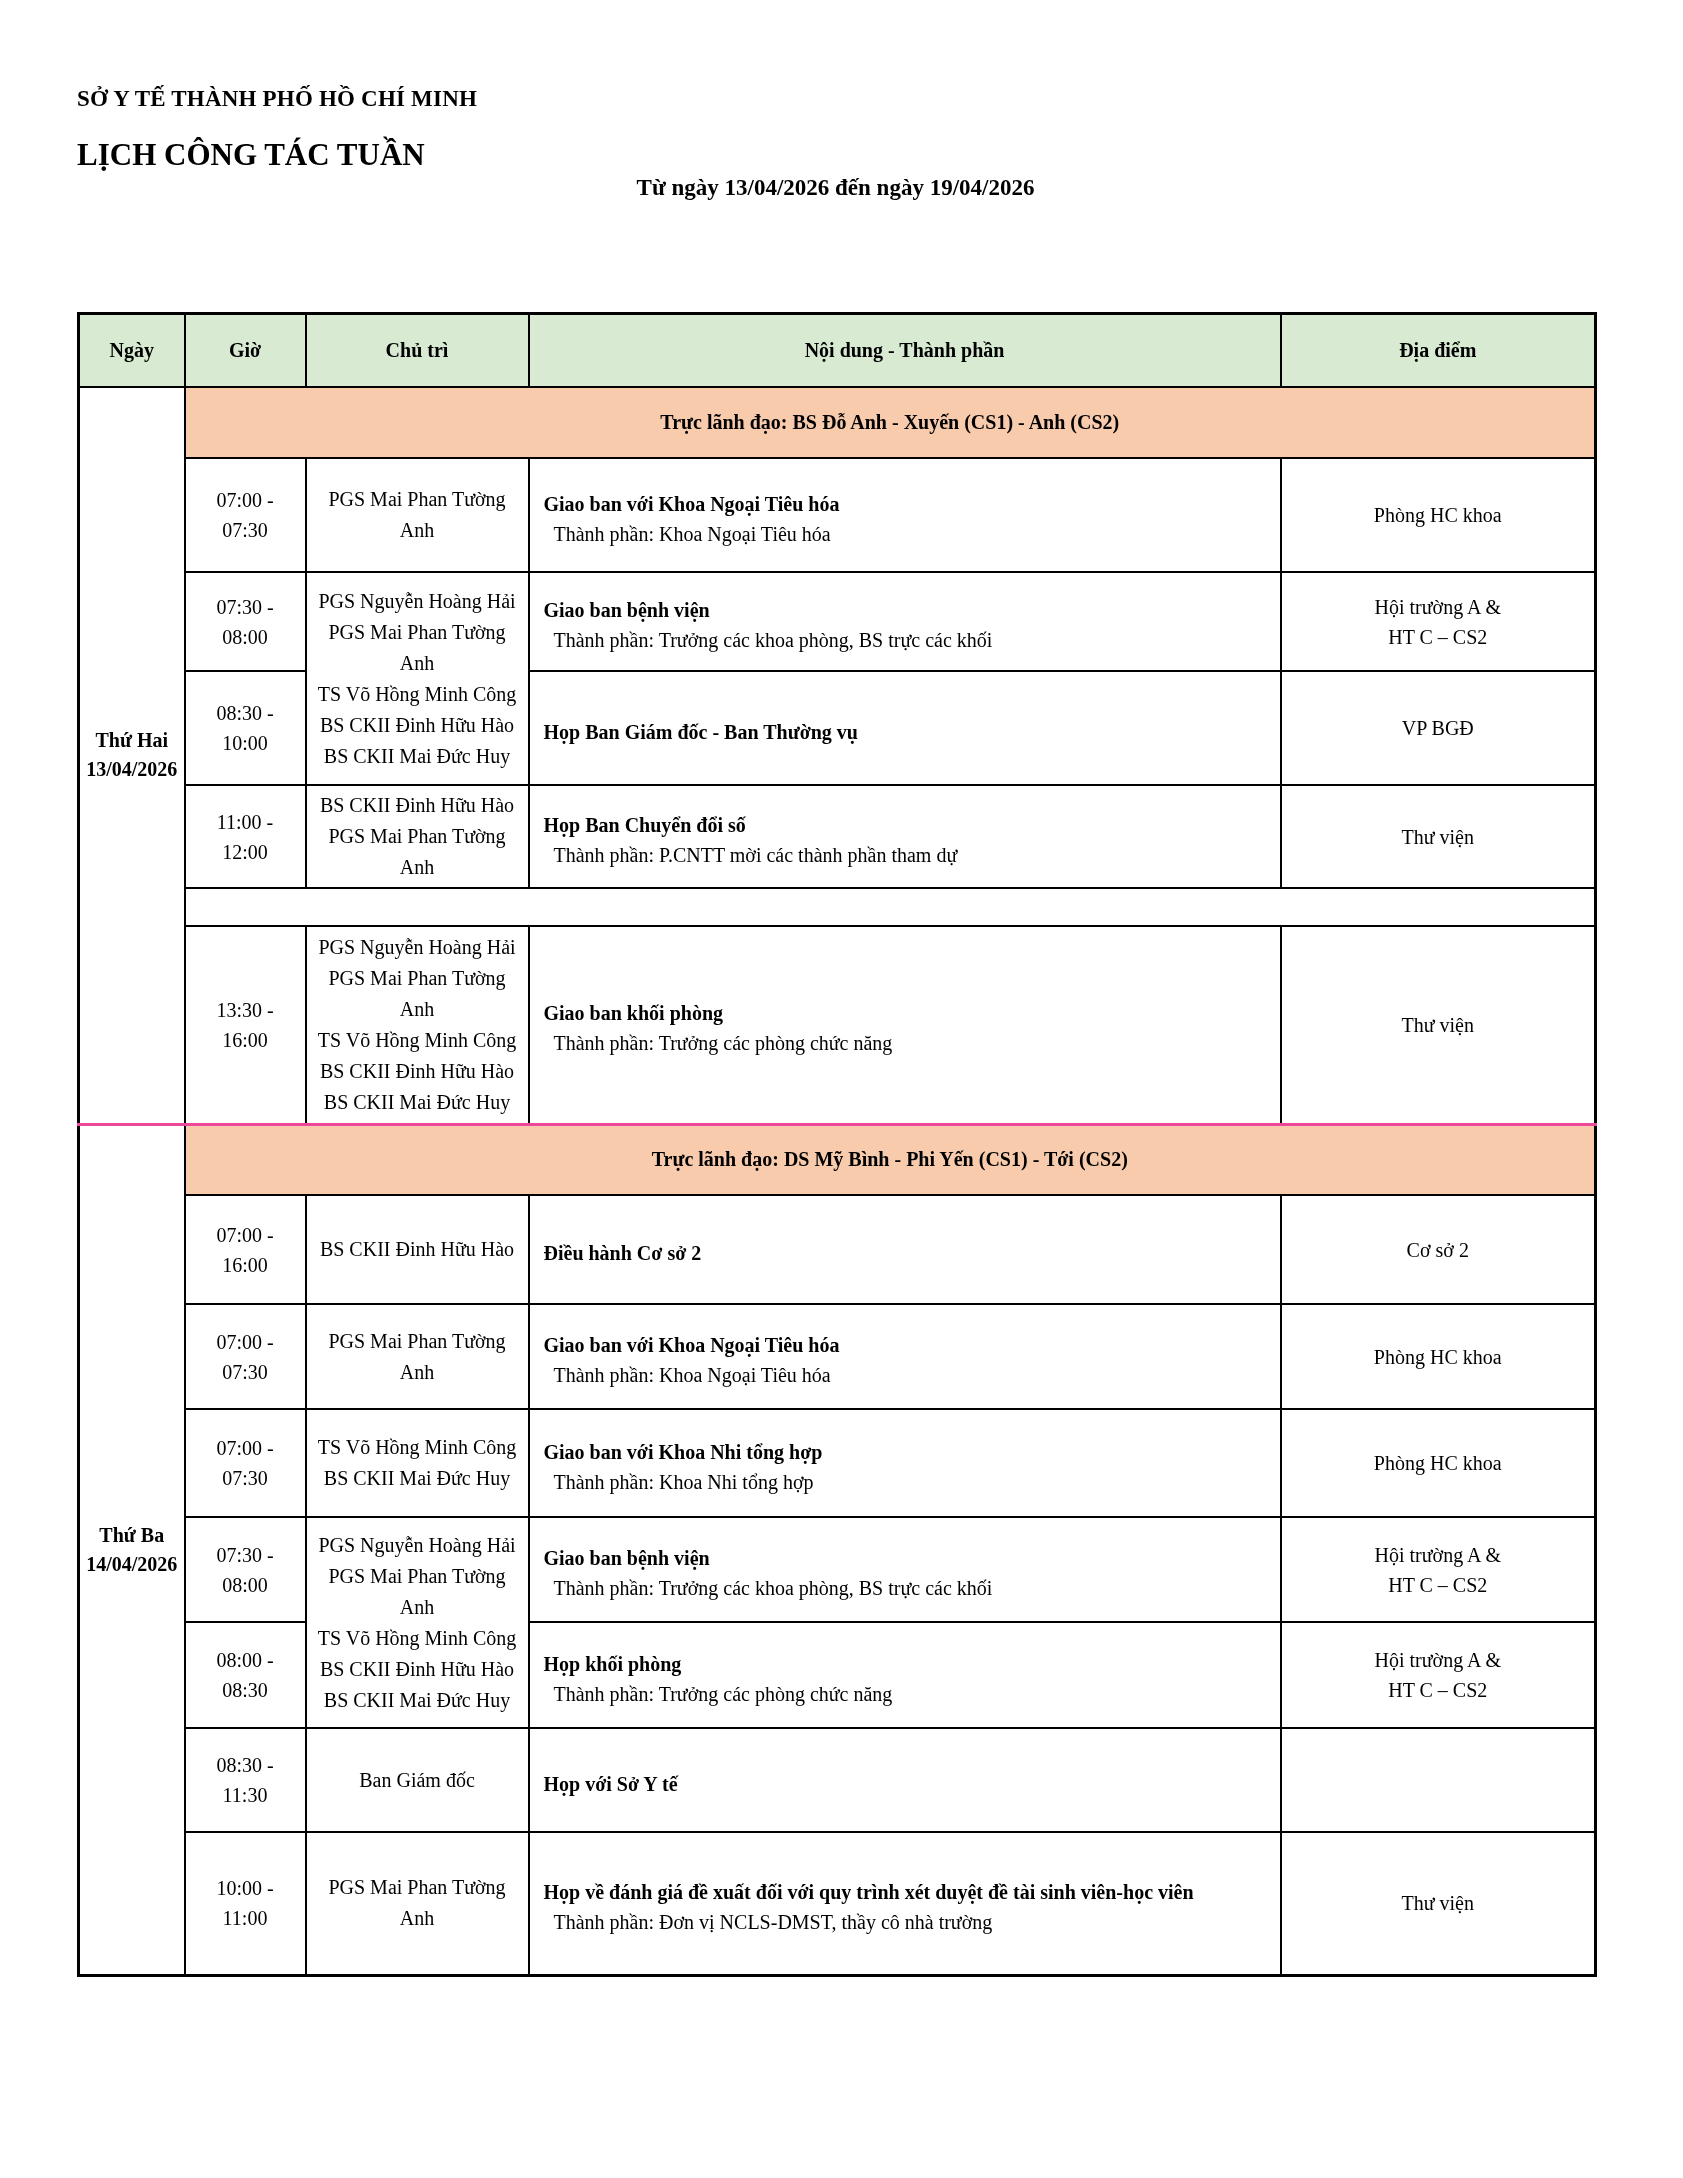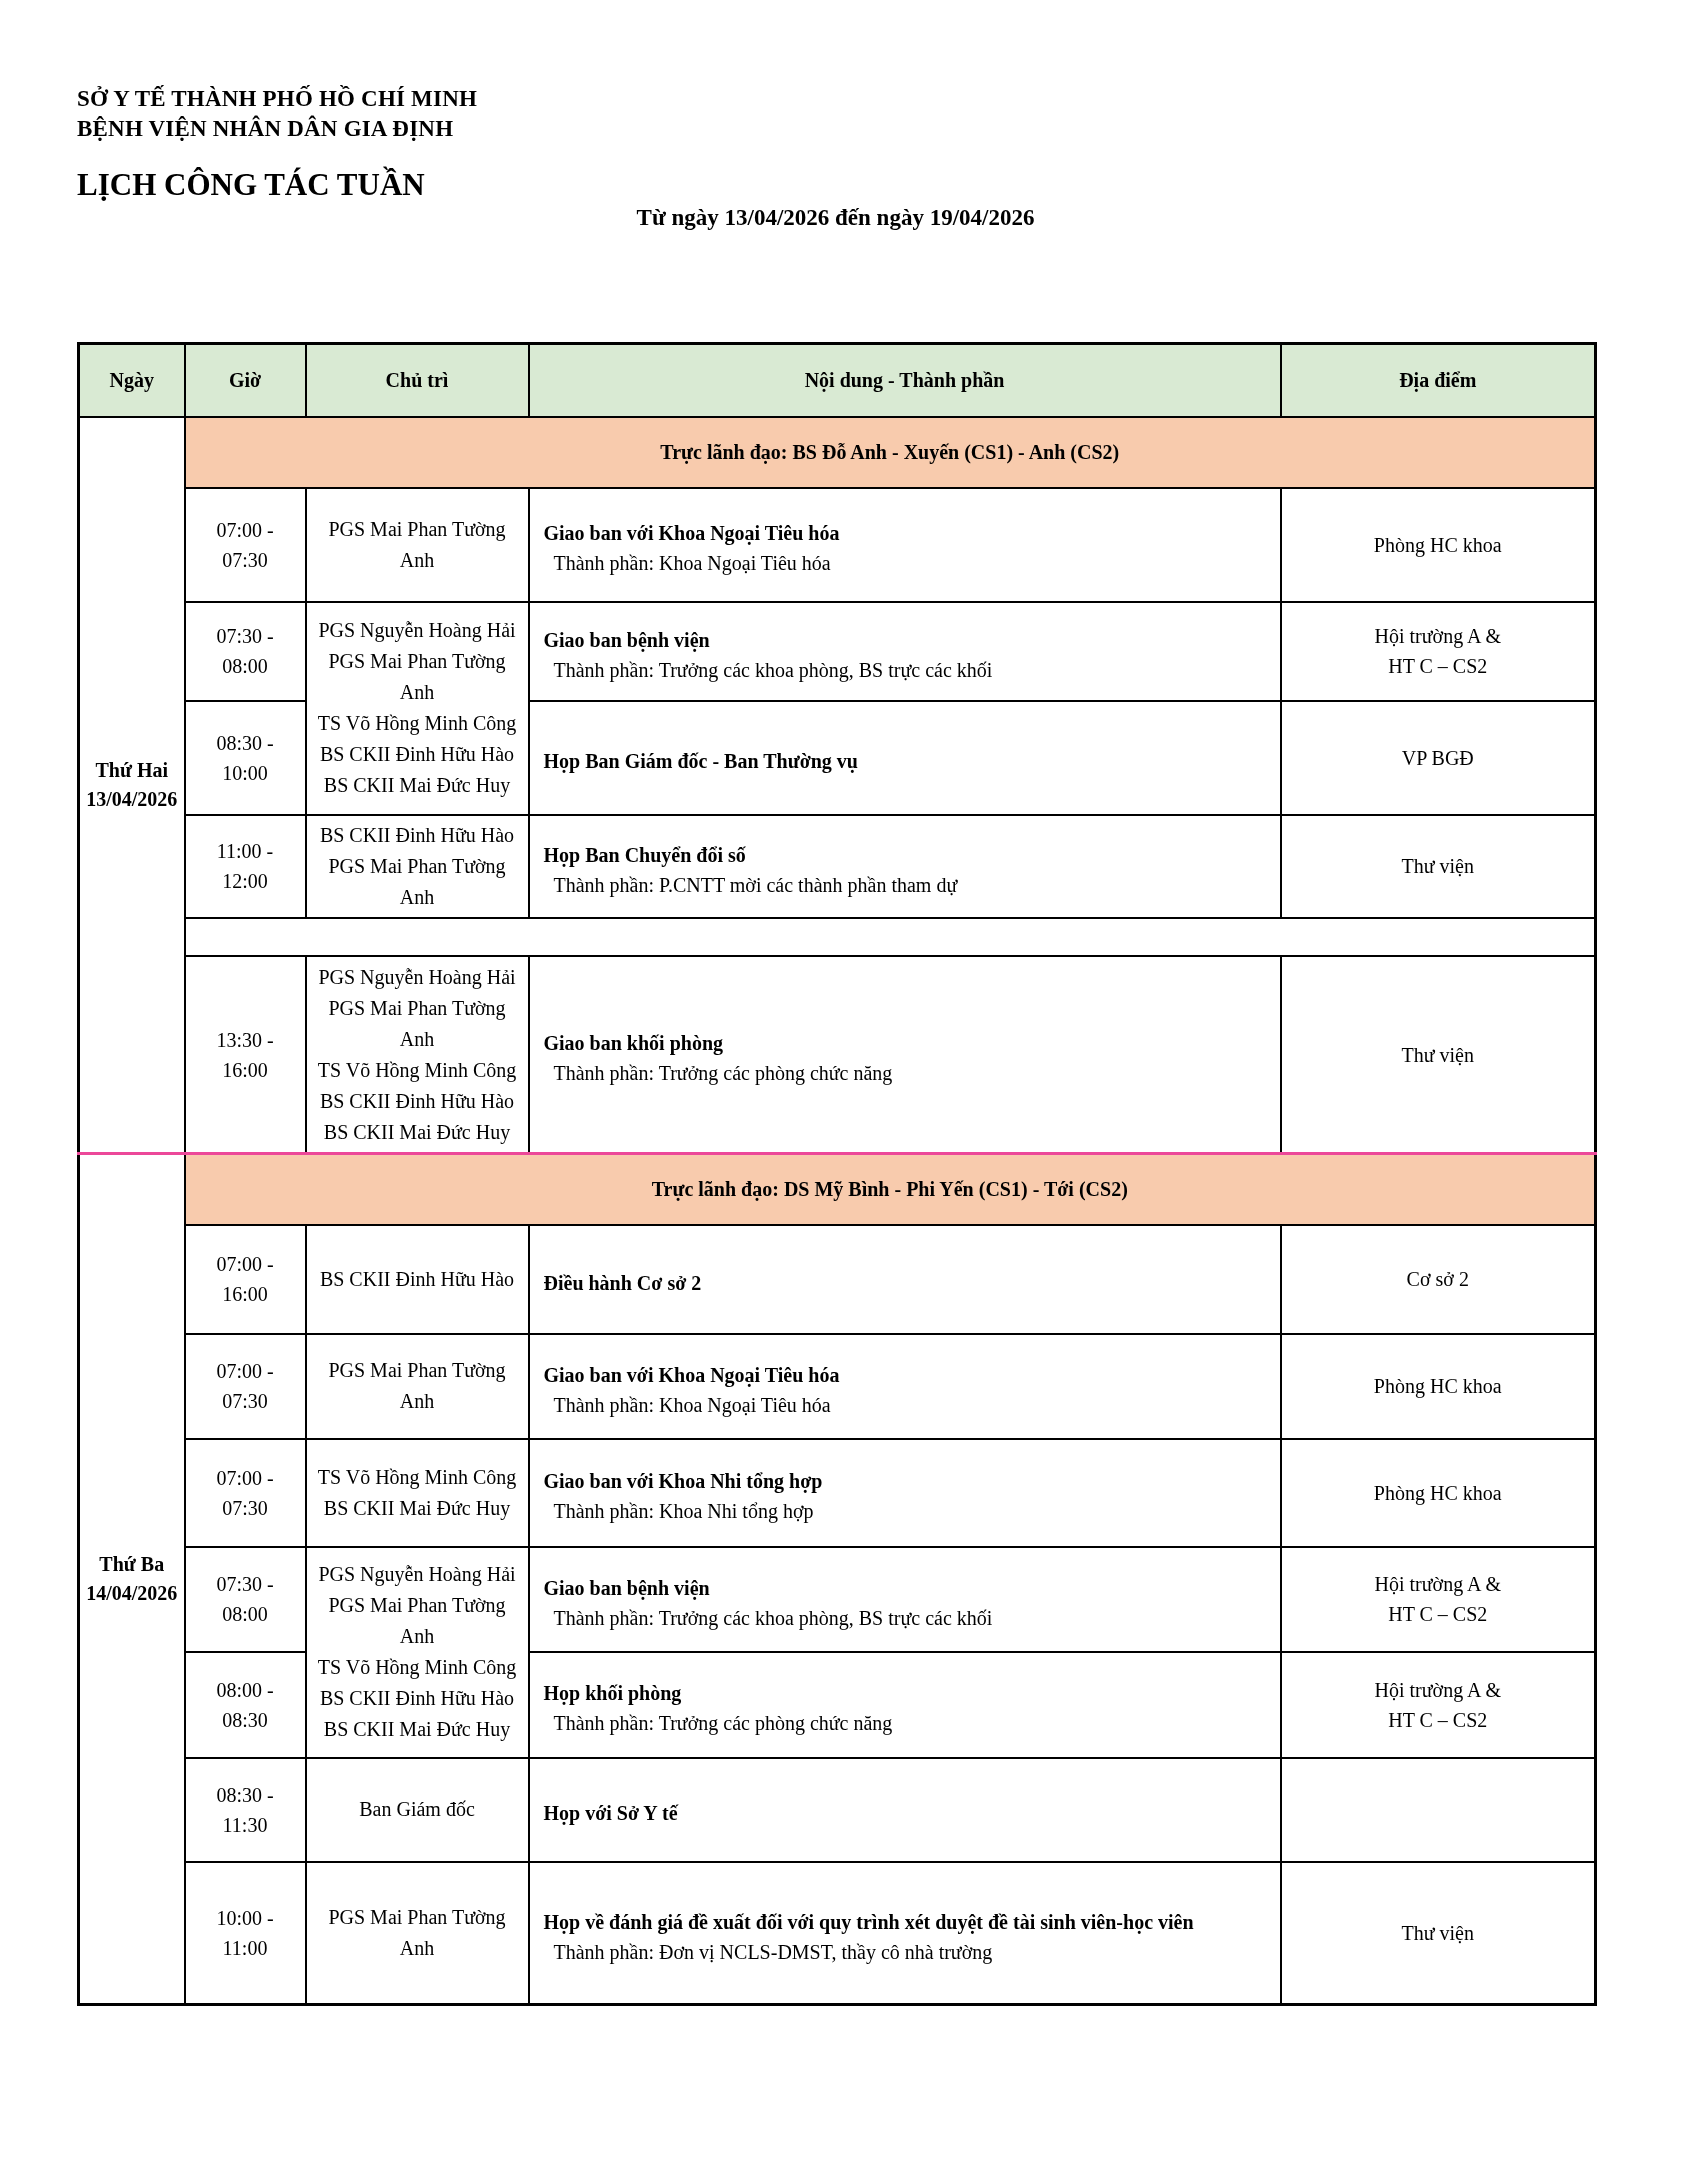--- a/index.html
+++ b/index.html
@@ -24,21 +24,20 @@
   td.gap-cell{padding:0;}
   tr.thick-top td{border-top:3px solid #ec4899;}
 </style>
 </head>
 <body>
 
 <div class="page">
   <div class="content">
     <div>
       <div class="org-line">SỞ Y TẾ THÀNH PHỐ HỒ CHÍ MINH</div>
-      <div class="org-line">BỆNH VIỆN NHÂN DÂN GIA ĐỊNH</div>
     </div>
 
     <div class="doc-title">LỊCH CÔNG TÁC TUẦN</div>
     <div class="doc-subtitle">Từ ngày 13/04/2026 đến ngày 19/04/2026</div>
 
     <table class="sched">
       <colgroup>
         <col style="width:106px">
         <col style="width:121px">
         <col style="width:223px">

